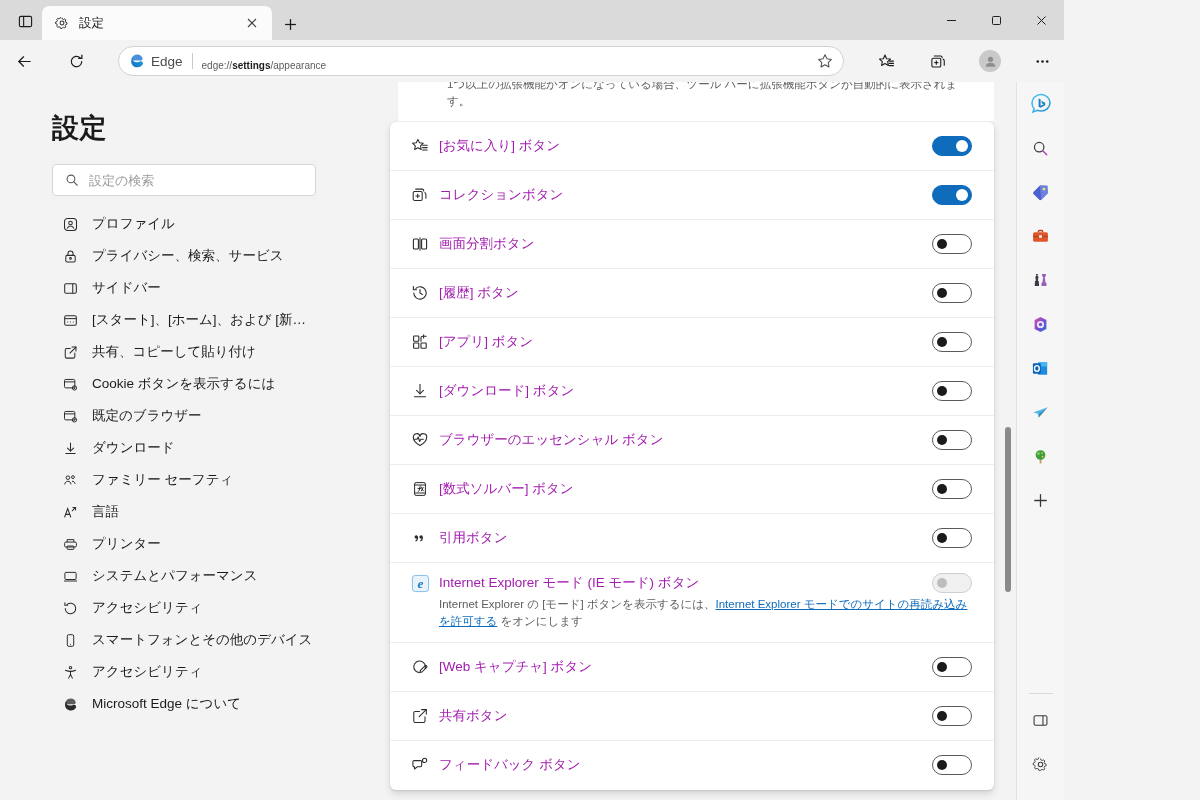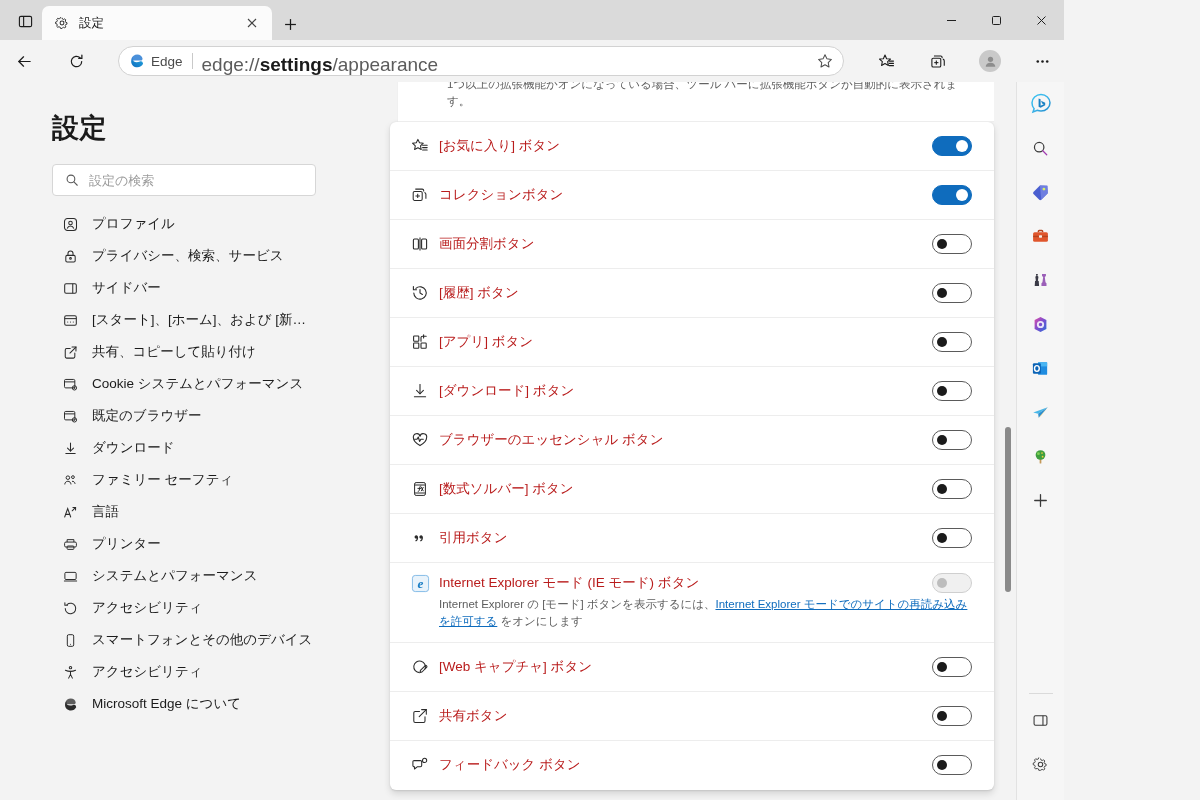--- a/index.html
+++ b/index.html
@@ -50,21 +50,21 @@
     width: 32px; height: 32px; border-radius: 5px; flex: none;
     display: flex; align-items: center; justify-content: center; color: #1b1b1b;
   }
   .omnibox {
     flex: 1; height: 30px; margin: 0 6px; border-radius: 16px; background: #fff;
     border: 1px solid #d2d2d2; display: flex; align-items: center; padding: 0 4px 0 10px;
     font-size: 13px; position: relative;
   }
   .omnibox .edge-badge { display: flex; align-items: center; gap: 6px; color: #4a4a4a; font-size: 13.5px; }
   .omnibox .divider { width: 1px; height: 16px; background: #c9c9c9; margin: 0 9px; }
-  .omnibox .url { color: #5c5c5c; font-size: 19px; white-space: nowrap; overflow: hidden; margin-top: 8px; }
+  .omnibox .url { color: #5c5c5c; font-size: 10px; white-space: nowrap; overflow: hidden; margin-top: 8px; }
   .omnibox .url b { color: #1b1b1b; font-weight: 700; }
   .omnibox .star { margin-left: auto; width: 28px; height: 26px; border-radius: 13px; display:flex; align-items:center; justify-content:center; color:#4a4a4a; }
   .avatar-btn { width: 32px; height: 32px; border-radius: 50%; display: flex; align-items: center; justify-content: center; }
   .avatar-circle { width: 22px; height: 22px; border-radius: 50%; background: #c9c9c9; display:flex; align-items:center; justify-content:center; color:#8d8d8d; }
 
   
   .content-area { flex: 1; display: flex; background: #f3f3f3; min-height: 0; position: relative; }
 
   
   .settings-page { flex: 1; display: flex; background: #f3f3f3; min-width: 0; position: relative; overflow: hidden; }
@@ -103,21 +103,21 @@
     margin: 0 8px 0 48px; background: #fff; border-radius: 6px;
     box-shadow: 0 .6px 1.8px rgba(0,0,0,.10), 0 3.2px 7.2px rgba(0,0,0,.12);
     overflow: hidden;
   }
   .srow {
     display: flex; align-items: center; min-height: 49px;
     padding: 0 22px 0 20px; border-bottom: 1px solid #ededed; position: relative;
   }
   .srow:last-child { border-bottom: none; }
   .srow .ricon { width: 20px; height: 20px; flex: none; display: flex; align-items: center; justify-content: center; color: #2b2b2b; margin-right: 9px; }
-  .srow .rlabel { font-size: 13.5px; color: #b91c1c; flex: 1; }
+  .srow .rlabel { font-size: 13.5px; color: #a21caf; flex: 1; }
   .srow .rsub {
     font-size: 11.5px; color: #5e5e5e; line-height: 1.5;
   }
   .srow.with-sub { flex-wrap: wrap; align-items: flex-start; padding-top: 10px; padding-bottom: 11px; }
   .srow.with-sub .row-top { display: flex; align-items: center; width: 100%; }
   .srow.with-sub .rsub-wrap { width: 100%; padding-left: 29px; margin-top: 3px; }
   .rsub a { color: #0f6cbd; text-decoration: underline; }
 
   
   .toggle { width: 40px; height: 20px; border-radius: 10px; flex: none; position: relative; cursor: pointer; }
@@ -373,21 +373,21 @@
 
           <div class="nav-item">
             <span class="nicon">
               <svg width="15" height="15" viewBox="0 0 16 16" fill="none" stroke="currentColor" stroke-width="1.05">
                   <rect x="1.6" y="2.6" width="11" height="9" rx="1.3"></rect>
                   <line x1="1.6" y1="5.2" x2="12.6" y2="5.2"></line>
                   <circle cx="12.2" cy="11.6" r="2.3"></circle>
                   <circle cx="12.2" cy="11.6" r=".7"></circle>
                 </svg>
             </span>
-            <span class="nlabel">Cookie システムとパフォーマンス</span>
+            <span class="nlabel">Cookie ボタンを表示するには</span>
           </div>
 
           <div class="nav-item">
             <span class="nicon">
               <svg width="15" height="15" viewBox="0 0 16 16" fill="none" stroke="currentColor" stroke-width="1.05">
                   <rect x="1.6" y="2.6" width="11" height="9" rx="1.3"></rect>
                   <line x1="1.6" y1="5.2" x2="12.6" y2="5.2"></line>
                   <circle cx="12.2" cy="11.6" r="2.3"></circle>
                   <polyline points="11.2,11.6 12,12.4 13.3,10.8"></polyline>
                 </svg>

